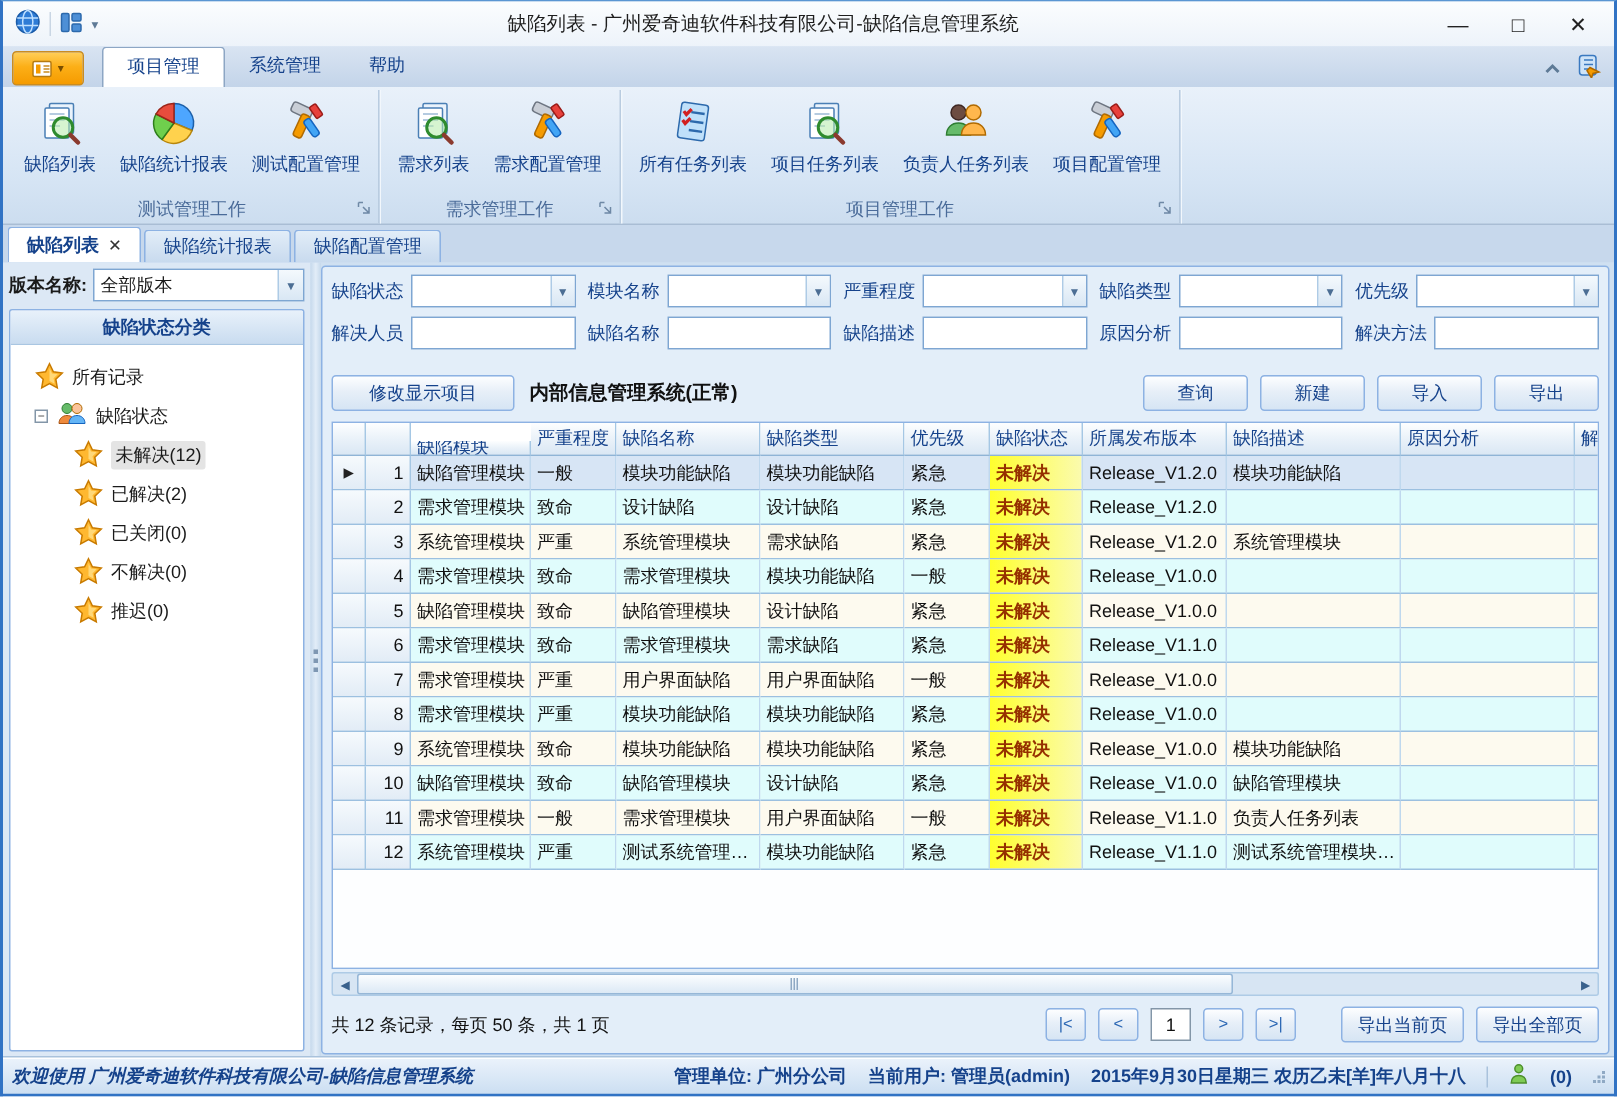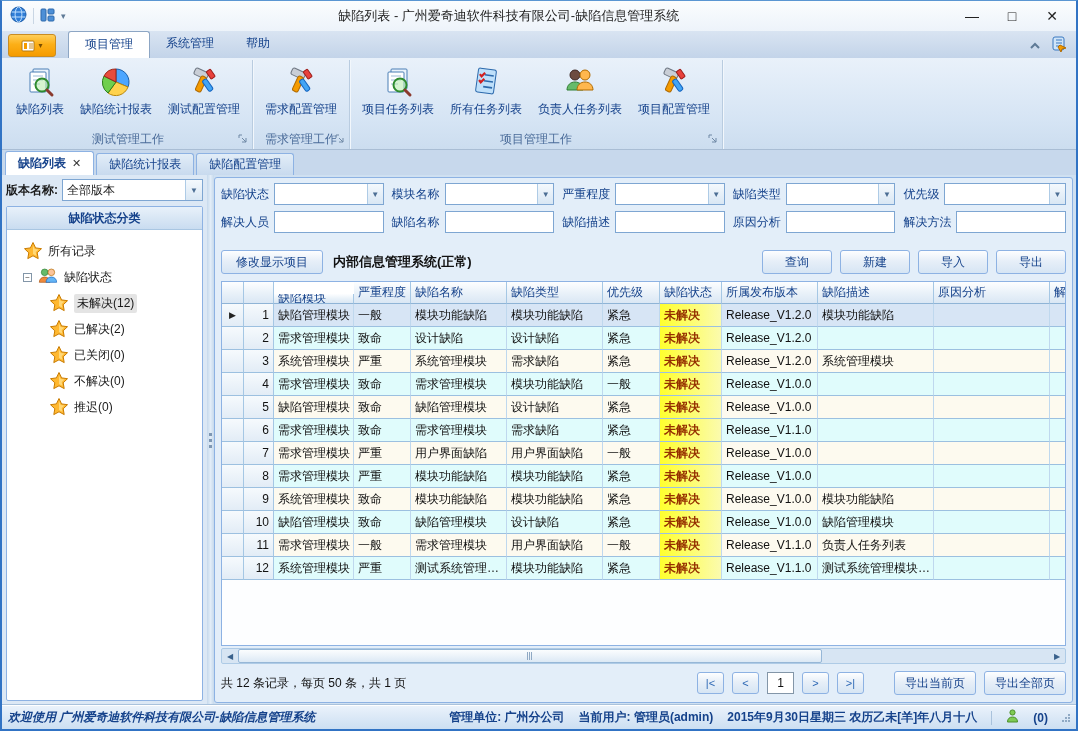--- a/index.html
+++ b/index.html
@@ -65,21 +65,21 @@
   .filters { flex:0 0 56px; display:flex; flex-direction:column; gap:6px; margin-bottom:8px; }
   .frow { display:flex; gap:8px; }
   .fpair { flex:1; display:flex; align-items:center; gap:5px; min-width:0; }
   .fpair .flab { color:#15428B; white-space:nowrap; }
   .fctrl { flex:1; height:22px; background:#FFF; border:1px solid #7EA6D2; display:flex; min-width:0; }
   .fctrl .fval { flex:1; }
   .fctrl .farrow { width:16px; background:linear-gradient(#F4F9FD,#D9E7F4); border-left:1px solid #AECBE6; display:flex; align-items:center; justify-content:center; color:#4C6E94; font-size:8px; }
 
   
   .toolrow { flex:0 0 30px; display:flex; align-items:center; gap:10px; margin-bottom:4px; }
-  .btn { height:24px; padding:0 14px; background:linear-gradient(#FDFEFF,#E7EFF8 45%,#D6E5F4); border:1px solid #8DB2E3; border-radius:3px; color:#15428B; display:flex; align-items:center; justify-content:center; white-space:nowrap; }
+  .btn { height:24px; padding:0 24px; background:linear-gradient(#FDFEFF,#E7EFF8 45%,#D6E5F4); border:1px solid #8DB2E3; border-radius:3px; color:#15428B; display:flex; align-items:center; justify-content:center; white-space:nowrap; }
   .systitle { font-weight:bold; color:#111; font-size:13px; flex:1; }
   .toolbtns { display:flex; gap:8px; }
   .toolbtns .btn { width:70px; }
 
   
   .gridwrap { flex:1; border:1px solid #8DB2E3; background:#FFF; overflow:hidden; display:flex; flex-direction:column; }
   .ghead { display:flex; height:22px; flex:0 0 22px; }
   .gh { background:linear-gradient(#FDFEFF,#EAF2F9 50%,#DAE7F4); border-right:1px solid #A5C7E4; border-bottom:1px solid #8FB4D6; color:#15428B; display:flex; align-items:center; padding:0 4px; white-space:nowrap; overflow:hidden; flex:0 0 auto; }
   .grow { display:flex; height:23px; flex:0 0 23px; }
   .gc { border-right:1px solid #BFD8EE; border-bottom:1px solid #9CC0E0; display:flex; align-items:center; padding:0 4px; white-space:nowrap; overflow:hidden; color:#111; flex:0 0 auto; }
@@ -215,20 +215,32 @@
               <path d="M1 1h3M1 1v3" stroke="#6E88A5" fill="none"></path>
               <path d="M4 4l4 4M8 4v4h-4" stroke="#6E88A5" fill="none"></path>
             </svg></span>
         </div>
       </div>
       <div class="rgroup">
         <div class="rbtns">
           <div class="rbtn">
             <div class="ric">
               <svg width="32" height="32" viewBox="0 0 32 32">
+                <rect x="9" y="3" width="16" height="20" rx="1" fill="#EAF3FC" stroke="#4A7FB5"></rect>
+                <rect x="6" y="6" width="16" height="20" rx="1" fill="#FFF" stroke="#4A7FB5"></rect>
+                <path d="M9 10h10M9 14h10M9 18h7" stroke="#9DBBD6"></path>
+                <circle cx="18" cy="19" r="6.5" fill="rgba(180,235,170,0.55)" stroke="#2E8B2E" stroke-width="2"></circle>
+                <path d="M23 24l5 5" stroke="#8B3A2E" stroke-width="3" stroke-linecap="round"></path>
+              </svg>
+            </div>
+            <span class="rlb">需求列表</span>
+          </div>
+          <div class="rbtn">
+            <div class="ric">
+              <svg width="32" height="32" viewBox="0 0 32 32">
                 <rect x="6" y="4" width="14" height="7" rx="2" fill="#C9CED6" stroke="#6E7682" transform="rotate(25 13 8)"></rect>
                 <rect x="10" y="10" width="6" height="16" rx="2" fill="#F59B00" stroke="#B06A00" transform="rotate(25 13 18)"></rect>
                 <rect x="20" y="4" width="5" height="9" rx="1" fill="#E8413C" stroke="#9B1C18" transform="rotate(-35 22 8)"></rect>
                 <rect x="17" y="13" width="5" height="13" rx="2" fill="#42A5F5" stroke="#1565C0" transform="rotate(-35 19 19)"></rect>
               </svg>
             </div>
             <span class="rlb">需求配置管理</span>
           </div>
         </div>
         <div class="rlabel">
@@ -237,38 +249,38 @@
               <path d="M1 1h3M1 1v3" stroke="#6E88A5" fill="none"></path>
               <path d="M4 4l4 4M8 4v4h-4" stroke="#6E88A5" fill="none"></path>
             </svg></span>
         </div>
       </div>
       <div class="rgroup">
         <div class="rbtns">
           <div class="rbtn">
             <div class="ric">
               <svg width="32" height="32" viewBox="0 0 32 32">
+                <rect x="7" y="3" width="18" height="24" rx="2" fill="#BFE0FA" stroke="#2C69AC" transform="rotate(8 16 15)"></rect>
+                <path d="M14 9h9M14 15h9M14 21h9" stroke="#2C69AC" stroke-width="1.6" transform="rotate(8 16 15)"></path>
+                <path d="M9 9l2 2 3-4M9 15l2 2 3-4" stroke="#D21F1F" stroke-width="2.2" fill="none" transform="rotate(8 16 15)"></path>
+              </svg>
+            </div>
+            <span class="rlb">所有任务列表</span>
+          </div>
+          <div class="rbtn">
+            <div class="ric">
+              <svg width="32" height="32" viewBox="0 0 32 32">
                 <rect x="9" y="3" width="16" height="20" rx="1" fill="#EAF3FC" stroke="#4A7FB5"></rect>
                 <rect x="6" y="6" width="16" height="20" rx="1" fill="#FFF" stroke="#4A7FB5"></rect>
                 <path d="M9 10h10M9 14h10M9 18h7" stroke="#9DBBD6"></path>
                 <circle cx="18" cy="19" r="6.5" fill="rgba(180,235,170,0.55)" stroke="#2E8B2E" stroke-width="2"></circle>
                 <path d="M23 24l5 5" stroke="#8B3A2E" stroke-width="3" stroke-linecap="round"></path>
               </svg>
             </div>
             <span class="rlb">项目任务列表</span>
-          </div>
-          <div class="rbtn">
-            <div class="ric">
-              <svg width="32" height="32" viewBox="0 0 32 32">
-                <rect x="7" y="3" width="18" height="24" rx="2" fill="#BFE0FA" stroke="#2C69AC" transform="rotate(8 16 15)"></rect>
-                <path d="M14 9h9M14 15h9M14 21h9" stroke="#2C69AC" stroke-width="1.6" transform="rotate(8 16 15)"></path>
-                <path d="M9 9l2 2 3-4M9 15l2 2 3-4" stroke="#D21F1F" stroke-width="2.2" fill="none" transform="rotate(8 16 15)"></path>
-              </svg>
-            </div>
-            <span class="rlb">所有任务列表</span>
           </div>
           <div class="rbtn">
             <div class="ric">
               <svg width="32" height="32" viewBox="0 0 32 32">
                 <circle cx="11" cy="9" r="5" fill="#6D4C41" stroke="#3E2723"></circle>
                 <path d="M3 24c0-5 3.5-8 8-8s8 3 8 8z" fill="#66BB6A" stroke="#2E7D32"></path>
                 <circle cx="21" cy="9" r="5" fill="#FFB74D" stroke="#B06A00"></circle>
                 <path d="M13 24c0-5 3.5-8 8-8s8 3 8 8z" fill="#FFB74D" stroke="#B06A00"></path>
               </svg>
             </div>

